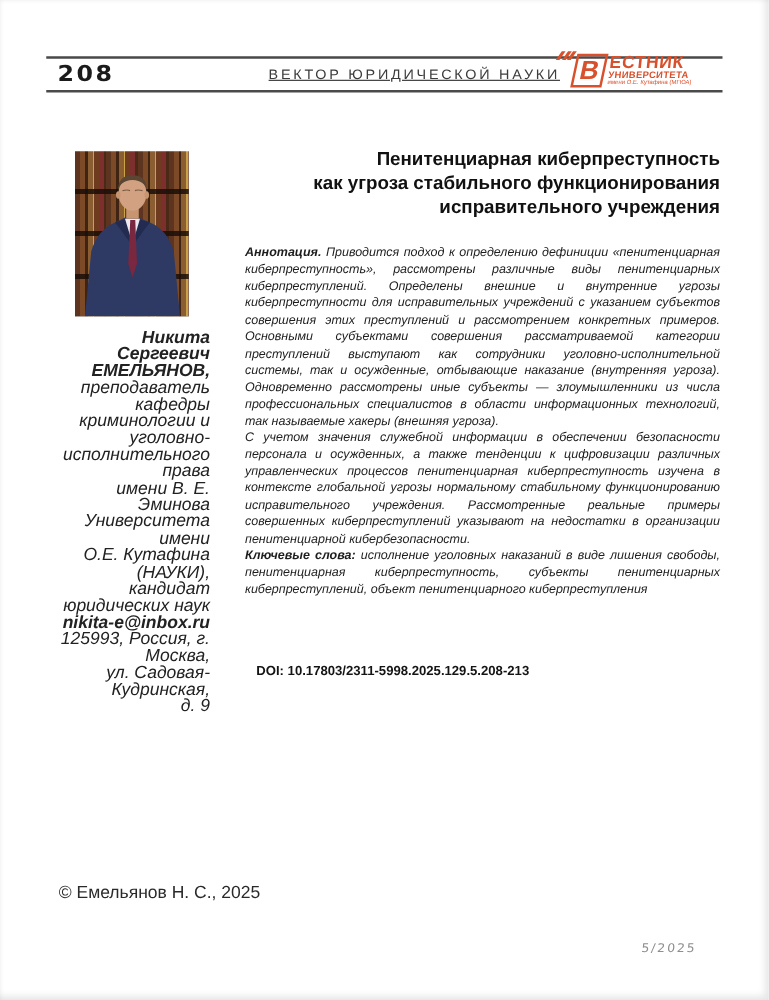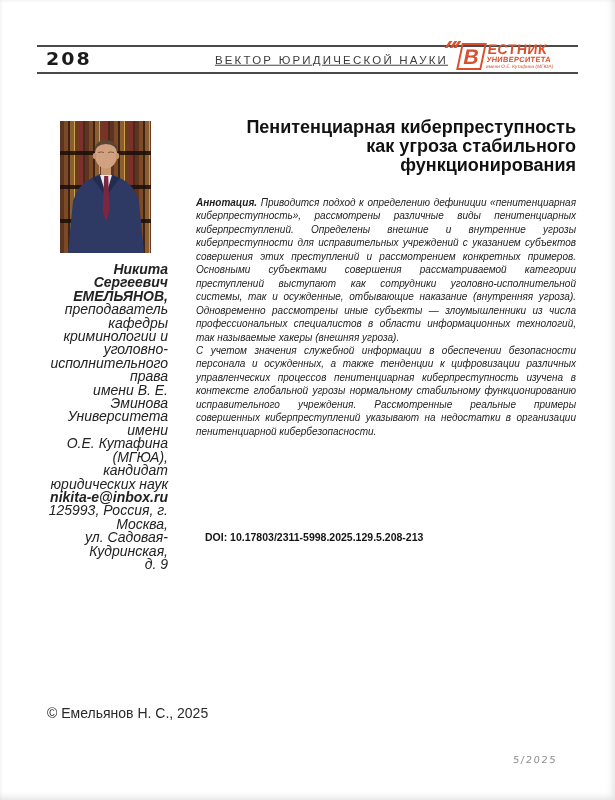--- a/index.html
+++ b/index.html
@@ -47,21 +47,21 @@
         #5d3420 0 4px, #7d4a27 4px 8px, #3f2414 8px 10px,
         #8a5e31 10px 14px, #c9a24a 14px 15px, #6e3b1f 15px 19px,
         #7c2f2d 19px 23px, #4a2a16 23px 25px);
   }
   .photo svg{position:absolute;left:0;top:0;}
   .author-text{margin-top:10px;font-style:italic;font-size:14px;line-height:13.4px;color:#222;}
   .author-text .b{font-weight:bold;}
   
   .main-col{position:absolute;left:196px;width:380px;top:118px;}
   .article-title{
-    text-align:right;font-weight:bold;font-size:18px;line-height:19px;color:#111;
+    text-align:right;font-weight:bold;font-size:15px;line-height:19px;color:#111;
   }
   .abstract{margin-top:21px;font-style:italic;font-size:10px;line-height:13.45px;
     text-align:justify;color:#1d1d1d;}
   .abstract p{margin:0;}
   .abstract .lbl{font-weight:bold;}
   .doi{position:absolute;left:168px;top:531px;font-weight:bold;font-size:10.5px;
     font-style:normal;color:#141414;padding-left:37px;}
   
   .copyright{position:absolute;left:47px;top:705px;font-size:14px;color:#2a2a2a;}
   .issue{
@@ -114,37 +114,39 @@
     </svg>
   </div>
   <div class="author-text">
     <div class="b">Никита Сергеевич</div>
     <div class="b">ЕМЕЛЬЯНОВ,</div>
     <div>преподаватель кафедры</div>
     <div>криминологии и уголовно-</div>
     <div>исполнительного права</div>
     <div>имени В. Е. Эминова</div>
     <div>Университета имени</div>
-    <div>О.Е. Кутафина (МГЮА),</div>
+    <div>О.Е. Кутафина (НАУКИ),</div>
     <div>кандидат юридических наук</div>
     <div class="b">nikita-e@inbox.ru</div>
     <div>125993, Россия, г. Москва,</div>
     <div>ул. Садовая-Кудринская,</div>
     <div>д. 9</div>
   </div>
 </div>
 
 <div class="main-col">
   <div class="article-title">
     <div>Пенитенциарная киберпреступность</div>
     <div>как угроза стабильного функционирования</div>
+    <div>исправительного учреждения</div>
   </div>
 
   <div class="abstract">
     <p><span class="lbl">Аннотация.</span> <span>Приводится подход к определению дефиниции «пенитенциарная киберпреступность», рассмотрены различные виды пенитенциарных киберпреступлений. Определены внешние и внутренние угрозы киберпреступности для исправительных учреждений с указанием субъектов совершения этих преступлений и рассмотрением конкретных примеров. Основными субъектами совершения рассматриваемой категории преступлений выступают как сотрудники уголовно-исполнительной системы, так и осужденные, отбывающие наказание (внутренняя угроза). Одновременно рассмотрены иные субъекты — злоумышленники из числа профессиональных специалистов в области информационных технологий, так называемые хакеры (внешняя угроза).</span></p>
     <p><span>С учетом значения служебной информации в обеспечении безопасности персонала и осужденных, а также тенденции к цифровизации различных управленческих процессов пенитенциарная киберпреступность изучена в контексте глобальной угрозы нормальному стабильному функционированию исправительного учреждения. Рассмотренные реальные примеры совершенных киберпреступлений указывают на недостатки в организации пенитенциарной кибербезопасности.</span></p>
+    <p><span class="lbl">Ключевые слова:</span> <span>исполнение уголовных наказаний в виде лишения свободы, пенитенциарная киберпреступность, субъекты пенитенциарных киберпреступлений, объект пенитенциарного киберпреступления</span></p>
   </div>
 </div>
 
 <div class="doi">DOI: 10.17803/2311-5998.2025.129.5.208-213</div>
 
 <div class="copyright">© Емельянов Н. С., 2025</div>
 <div class="issue">5/2025</div>
 
 </body></html>

